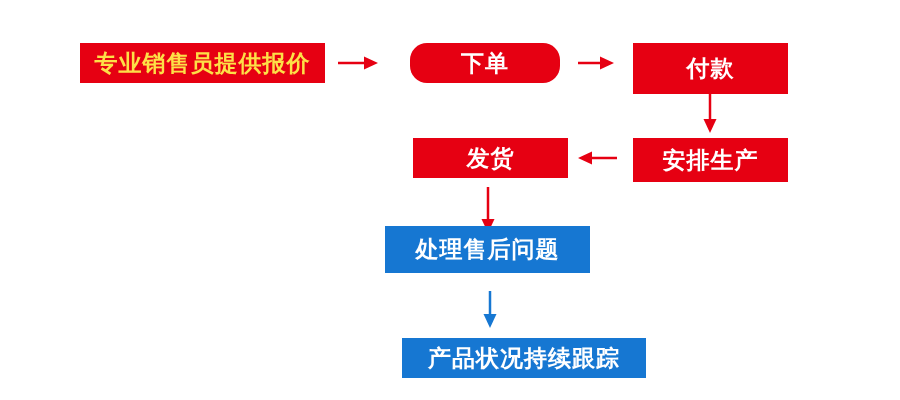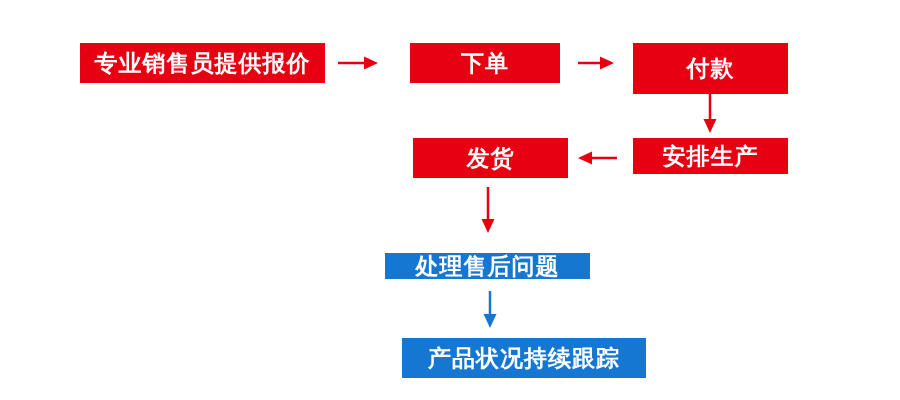--- a/index.html
+++ b/index.html
@@ -31,23 +31,23 @@
     color: #ffffff;
     font-size: 23px;
     font-weight: bold;
     letter-spacing: 1px;
     white-space: nowrap;
     box-sizing: border-box;
   }
   .node-quote      { left: 80px;  top: 43px;  width: 245px; height: 40px; }
   .node-order      { left: 410px; top: 43px;  width: 150px; height: 40px; }
   .node-payment    { left: 633px; top: 43px;  width: 155px; height: 51px; }
-  .node-production { left: 633px; top: 138px; width: 155px; height: 36px; }
+  .node-production { left: 633px; top: 138px; width: 155px; height: 44px; }
   .node-shipping   { left: 413px; top: 138px; width: 155px; height: 40px; }
-  .node-aftersales { left: 385px; top: 253px; width: 205px; height: 26px; }
+  .node-aftersales { left: 385px; top: 226px; width: 205px; height: 47px; }
   .node-tracking   { left: 368px; top: 338px; width: 244px; height: 40px; margin-left: 34px; }
   .edge-line { stroke-width: 2.5; fill: none; }
 </style>
 </head>
 <body>
 
 <div class="canvas">
 
   <svg class="arrow-layer" viewBox="0 0 900 400">
 
@@ -75,23 +75,23 @@
       <line class="edge-line" x1="488" y1="187" x2="488" y2="221" style="stroke: rgb(230, 0, 18);"></line>
       <polygon points="488,233 481.5,219 494.5,219" style="fill: rgb(230, 0, 18);"></polygon>
     </g>
 
     <g>
       <line class="edge-line" x1="490" y1="291" x2="490" y2="316" style="stroke: rgb(22, 119, 210);"></line>
       <polygon points="490,328 483.5,314 496.5,314" style="fill: rgb(22, 119, 210);"></polygon>
     </g>
   </svg>
 
-  <div class="node node-quote" style="background-color: rgb(230, 0, 18); color: #ffffff;">专业销售员提供报价</div>
+  <div class="node node-quote" style="background-color: rgb(230, 0, 18); color: #fde047;">专业销售员提供报价</div>
 
-  <div class="node node-order" style="background-color: rgb(230, 0, 18); color: rgb(255, 255, 255);">下单</div>
+  <div class="node node-order" style="background-color: rgb(230, 0, 18); color: rgb(255, 255, 255); border-radius: 17px;">下单</div>
 
   <div class="node node-payment" style="background-color: rgb(230, 0, 18); color: rgb(255, 255, 255);">付款</div>
 
   <div class="node node-production" style="background-color: rgb(230, 0, 18); color: rgb(255, 255, 255);">安排生产</div>
 
   <div class="node node-shipping" style="background-color: rgb(230, 0, 18); color: rgb(255, 255, 255);">发货</div>
 
   <div class="node node-aftersales" style="background-color: rgb(22, 119, 210); color: rgb(255, 255, 255);">处理售后问题</div>
 
   <div class="node node-tracking" style="background-color: rgb(22, 119, 210); color: rgb(255, 255, 255);">产品状况持续跟踪</div>

